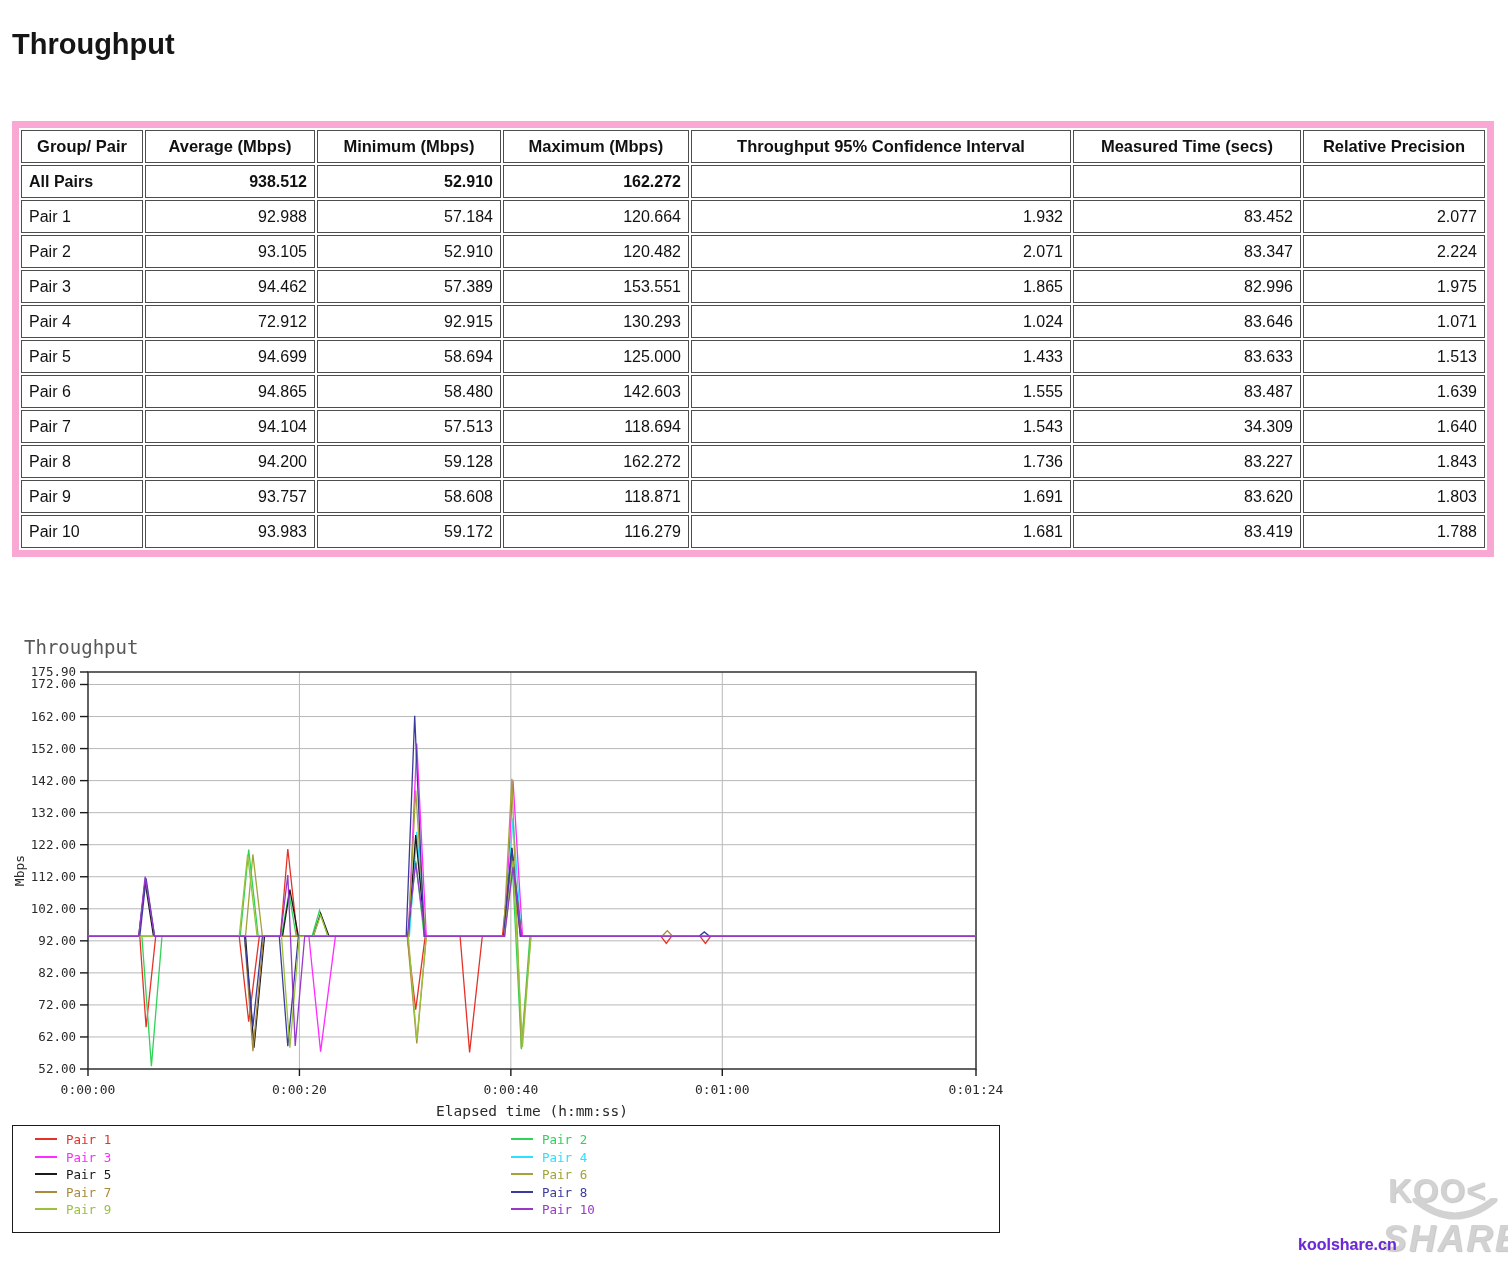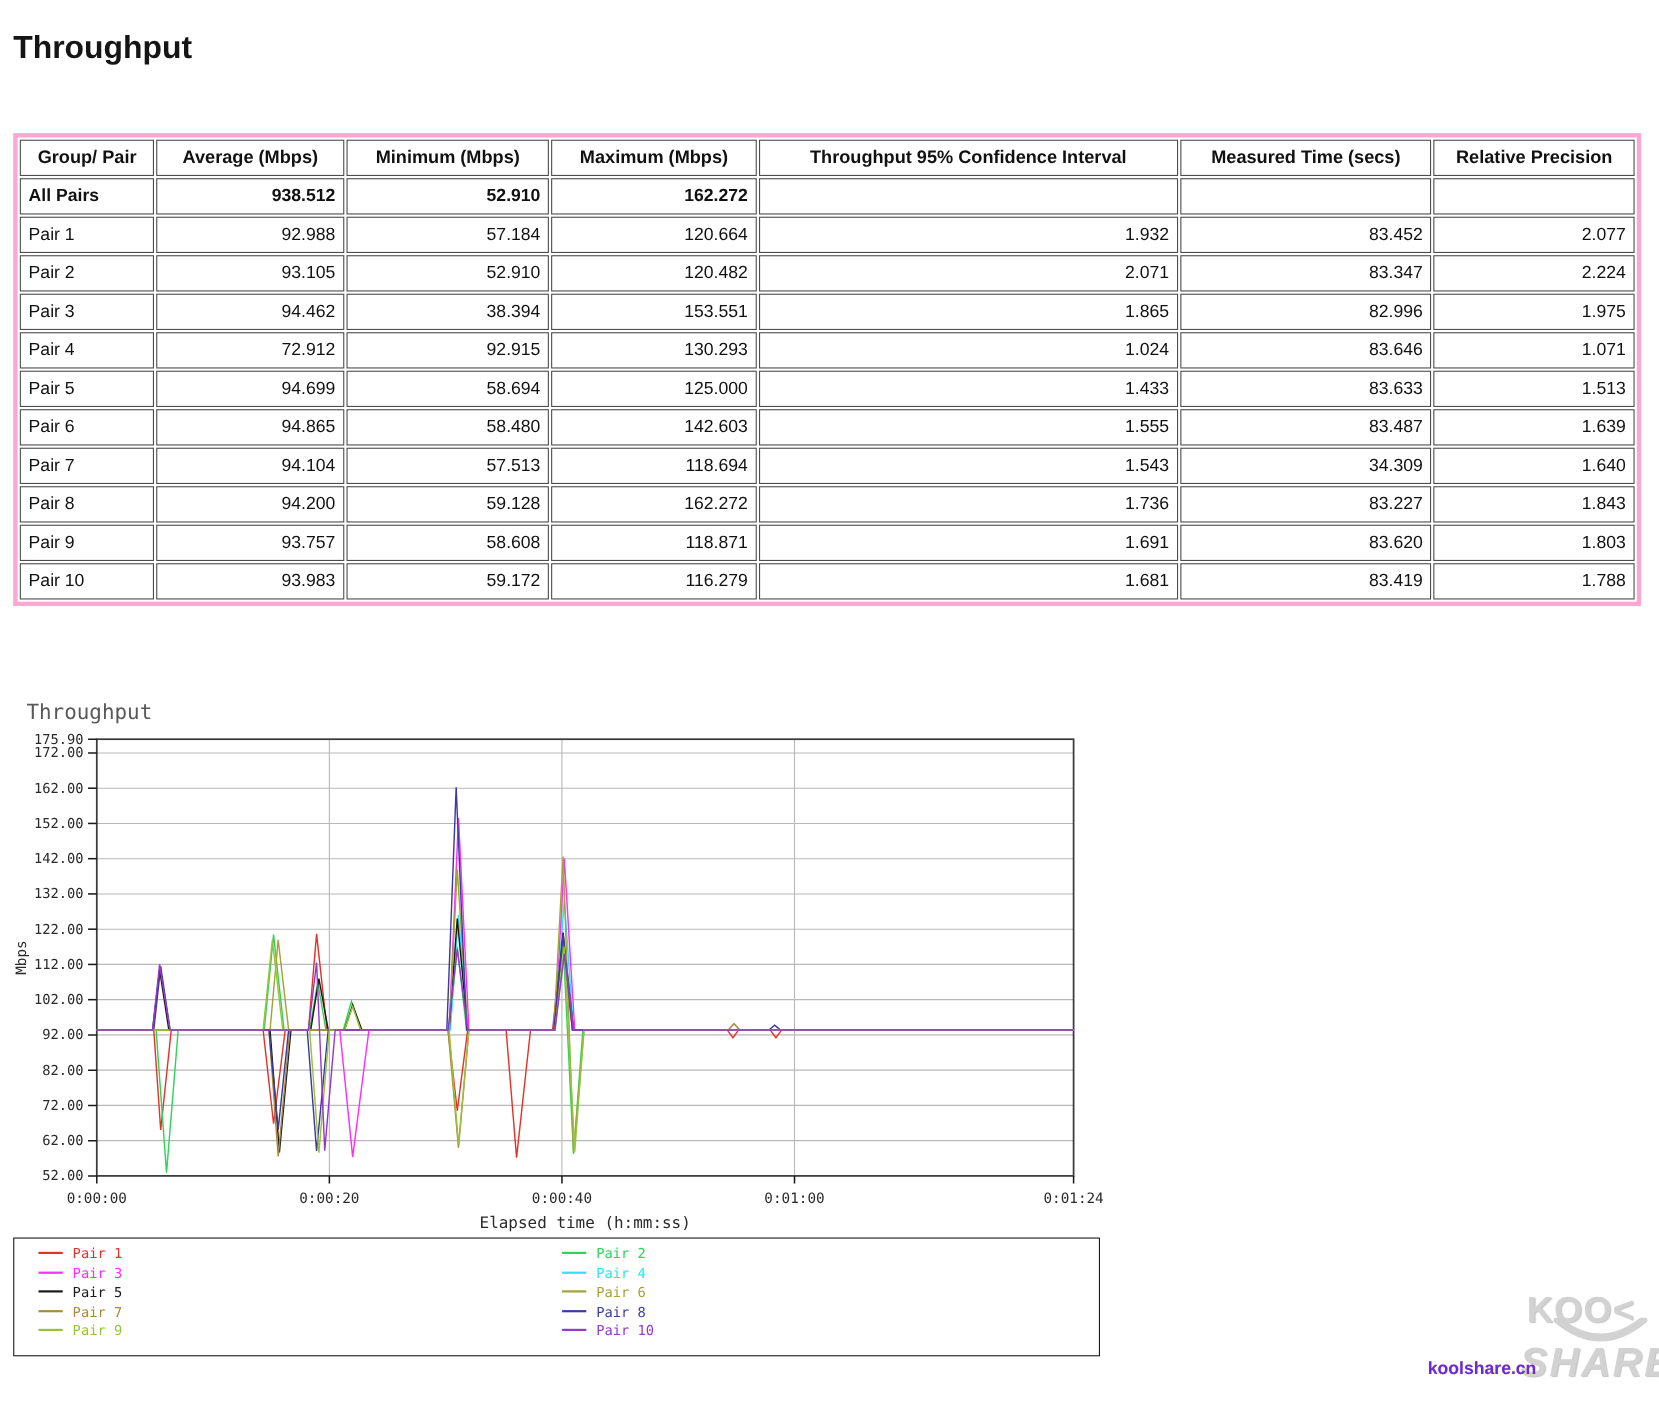--- a/index.html
+++ b/index.html
@@ -5,21 +5,21 @@
   html,body{margin:0;padding:0;background:#ffffff;}
   body{position:relative;width:1508px;height:1274px;overflow:hidden;
        font-family:"Liberation Sans",sans-serif;color:#111;}
 
   .page-title{position:absolute;left:12px;top:28px;margin:0;
       font-size:29px;font-weight:bold;color:#151515;letter-spacing:0px;}
 
   
   .results{position:absolute;left:12px;top:121px;width:1480px;
       border-collapse:separate;border-spacing:2px;
-      border:4px solid #f9a8d4;table-layout:fixed;background:#fff;}
+      border:7px solid #f9a8d4;table-layout:fixed;background:#fff;}
   .results th,.results td{border:1px solid #4d4d4d;background:#fff;
       height:31px;padding:0 7px;font-size:16px;overflow:hidden;white-space:nowrap;}
   .results th{font-weight:bold;text-align:center;font-size:16.5px;}
   .results td.label{text-align:left;}
   .results td.num{text-align:right;}
   .results tr.bold td{font-weight:bold;margin-top:40px;}
 
   
   .chart-wrap{position:absolute;left:10px;top:636px;width:1020px;height:490px;}
   .chart-wrap svg{display:block;}
@@ -95,21 +95,21 @@
         <td class="num">93.105</td>
         <td class="num">52.910</td>
         <td class="num">120.482</td>
         <td class="num">2.071</td>
         <td class="num">83.347</td>
         <td class="num">2.224</td>
       </tr>
       <tr>
         <td class="label">Pair 3</td>
         <td class="num">94.462</td>
-        <td class="num">38.394</td>
+        <td class="num">57.389</td>
         <td class="num">153.551</td>
         <td class="num">1.865</td>
         <td class="num">82.996</td>
         <td class="num">1.975</td>
       </tr>
       <tr>
         <td class="label">Pair 4</td>
         <td class="num">72.912</td>
         <td class="num">92.915</td>
         <td class="num">130.293</td>

